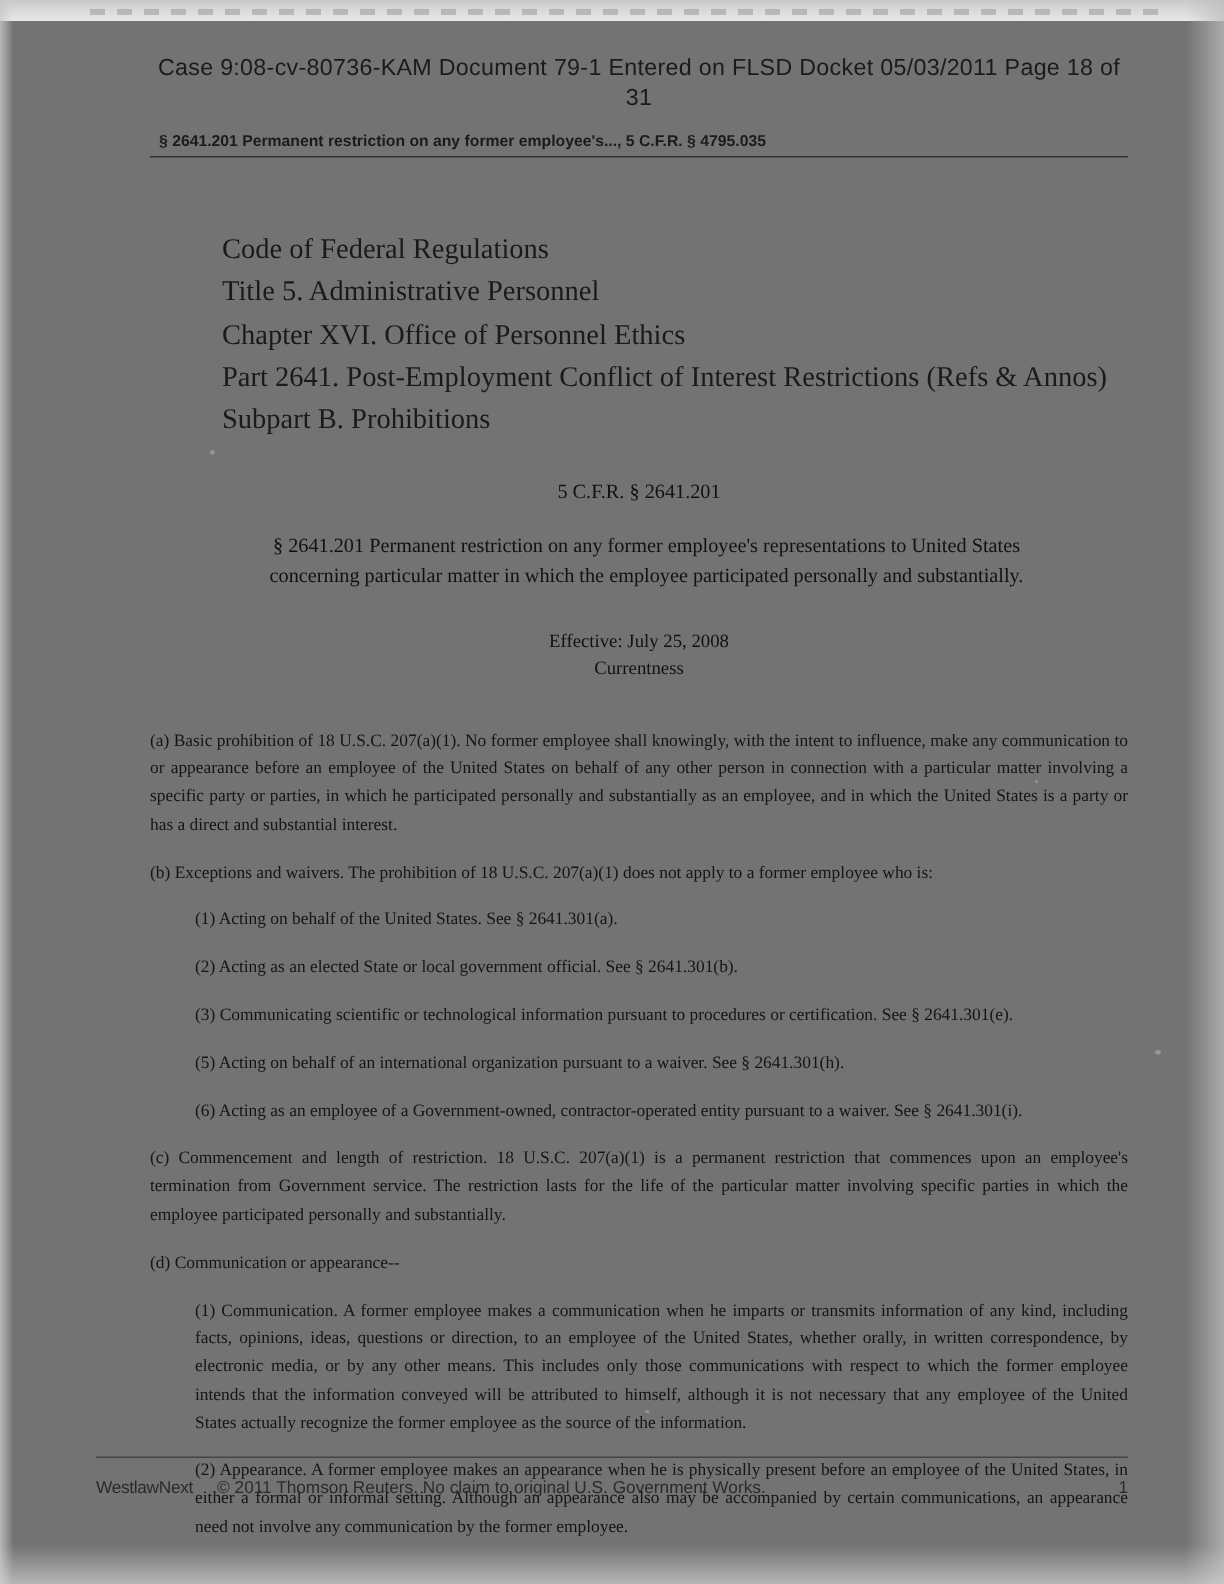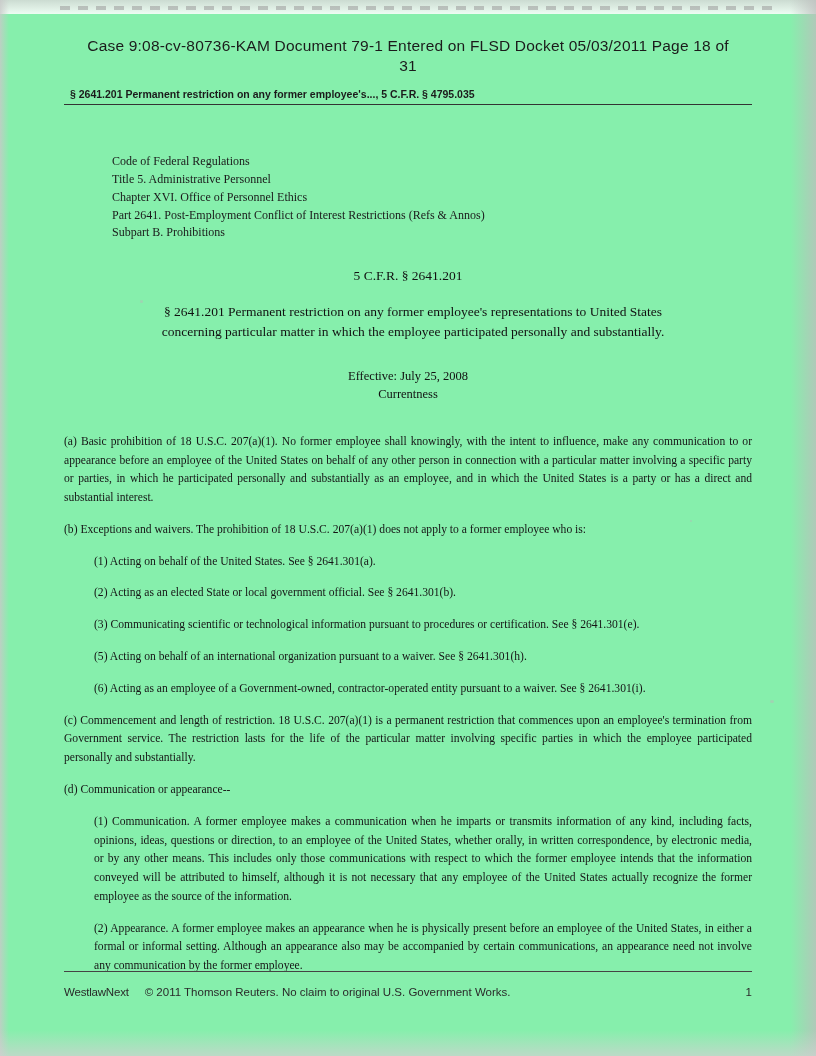--- a/index.html
+++ b/index.html
@@ -7,23 +7,24 @@
     padding: 0;
     background: #cfcfcf;
   }
   body {
     font-family: "Liberation Serif", serif;
   }
   .page {
     position: relative;
     width: 816px;
     height: 1056px;
-    background: #86efac;
+    background: #737373;
     overflow: hidden;
     box-sizing: border-box;
+    padding-left: 36px;
   }
   
   .scan-edge-top {
     position: absolute;
     top: 0; left: 0; right: 0;
     height: 14px;
     background: linear-gradient(to bottom, #d8d8d8, #ffffff);
     opacity: .85;
   }
   .scan-edge-left {
@@ -86,21 +87,21 @@
   }
   .rule {
     border: 0;
     border-top: 1px solid #333;
     margin: 4px 0 0 0;
   }
 
   .cfr-block {
     margin-top: 48px;
     padding-left: 48px;
-    font-size: 12px;
+    font-size: 19px;
     line-height: 1.48;
     color: #1a1a1a;
   }
 
   .cite-center {
     margin-top: 26px;
     text-align: center;
     font-size: 13.5px;
   }
   .section-title {

